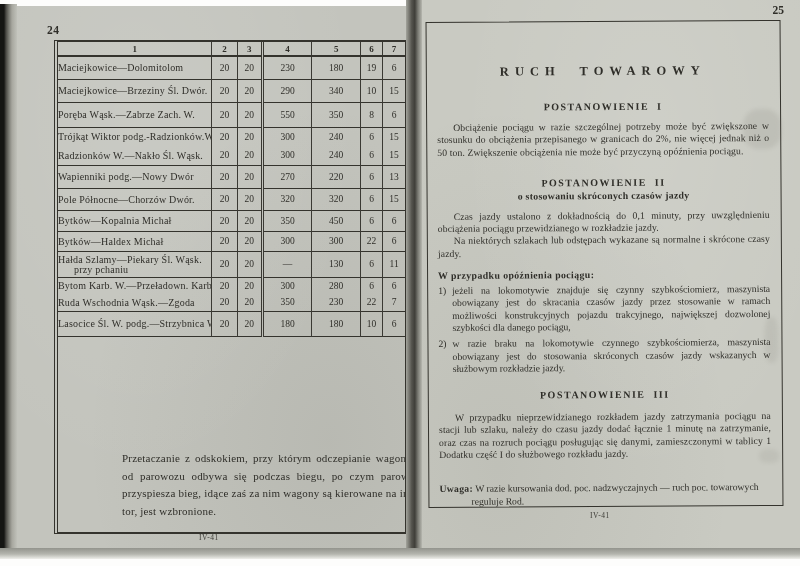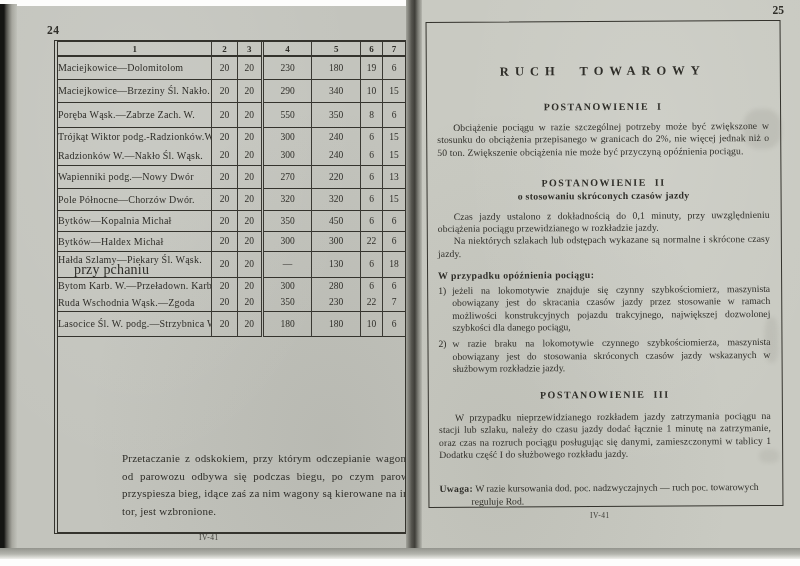--- a/index.html
+++ b/index.html
@@ -50,21 +50,21 @@
     font-weight:normal;overflow:hidden;white-space:nowrap;
   }
   table.tt td:first-child,table.tt th:first-child{border-left:none;}
   table.tt .c4{border-left:3px double #3a3933;}
   table.tt thead th{height:13px;font-size:9px;font-weight:bold;text-align:center;border-bottom:2px solid #34332d;}
   tbody.grp{border-top:1.5px solid #34332d;}
   tbody.grp:first-of-type{border-top:none;}
   table.tt{border-bottom:1.5px solid #34332d;}
   td.name{font-size:10px;padding-left:9px;letter-spacing:.2px;}
   td.num{font-size:9.5px;font-weight:bold;text-align:center;}
-  td.name .sub{font-size:14px;padding-left:16px;line-height:9px;}
+  td.name .sub{font-size:10px;padding-left:16px;line-height:9px;}
   .note-left{
     position:absolute;left:64px;top:408px;width:298px;
     font-size:11px;line-height:17.5px;text-align:justify;letter-spacing:.2px;
   }
   .folio{position:absolute;font-size:7.5px;letter-spacing:.5px;color:#3c3b35;}
   .folio-left{left:182px;top:527px;}
 
   
   .pageno-right{position:absolute;right:16px;top:4px;font-size:11.5px;font-weight:bold;}
   .frame-right{
@@ -129,21 +129,21 @@
           <td class="num">20</td>
           <td class="num">20</td>
           <td class="num c4">230</td>
           <td class="num">180</td>
           <td class="num">19</td>
           <td class="num">6</td>
         </tr>
       </tbody>
       <tbody class="grp">
         <tr style="height:23px">
-          <td class="name">Maciejkowice—Brzeziny Śl. Nakło.</td>
+          <td class="name">Maciejkowice—Brzeziny Śl. Dwór.</td>
           <td class="num">20</td>
           <td class="num">20</td>
           <td class="num c4">290</td>
           <td class="num">340</td>
           <td class="num">10</td>
           <td class="num">15</td>
         </tr>
       </tbody>
       <tbody class="grp">
         <tr style="height:25px">
@@ -224,21 +224,21 @@
         <tr style="height:26px">
           <td class="name">
             <span>Hałda Szlamy—Piekary Śl. Wąsk.</span>
             <div class="sub">przy pchaniu</div>
           </td>
           <td class="num">20</td>
           <td class="num">20</td>
           <td class="num c4">—</td>
           <td class="num">130</td>
           <td class="num">6</td>
-          <td class="num">18</td>
+          <td class="num">11</td>
         </tr>
       </tbody>
       <tbody class="grp">
         <tr style="height:17px">
           <td class="name">Bytom Karb. W.—Przeładown. Karb.</td>
           <td class="num">20</td>
           <td class="num">20</td>
           <td class="num c4">300</td>
           <td class="num">280</td>
           <td class="num">6</td>

